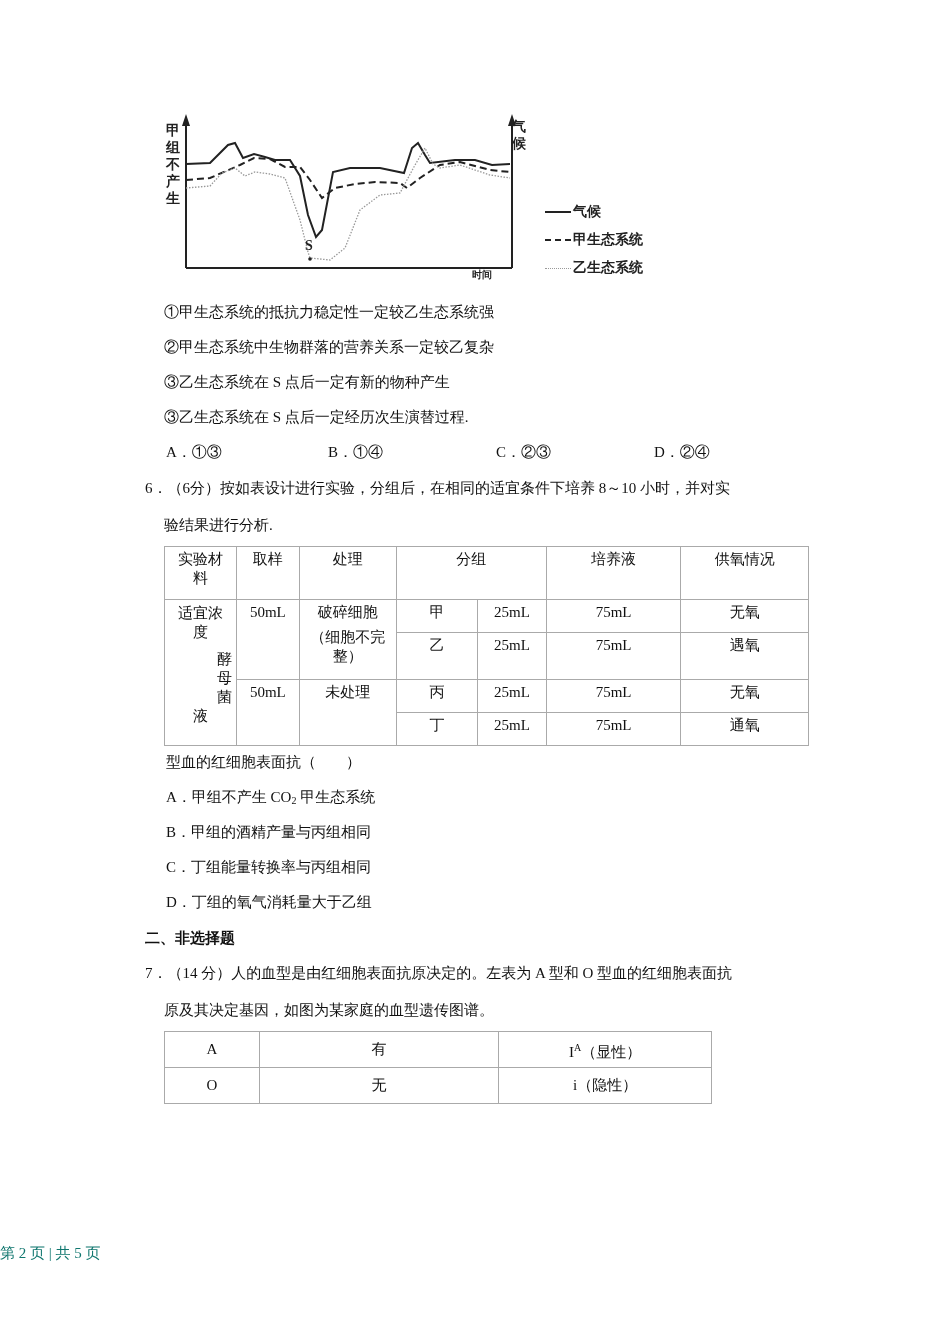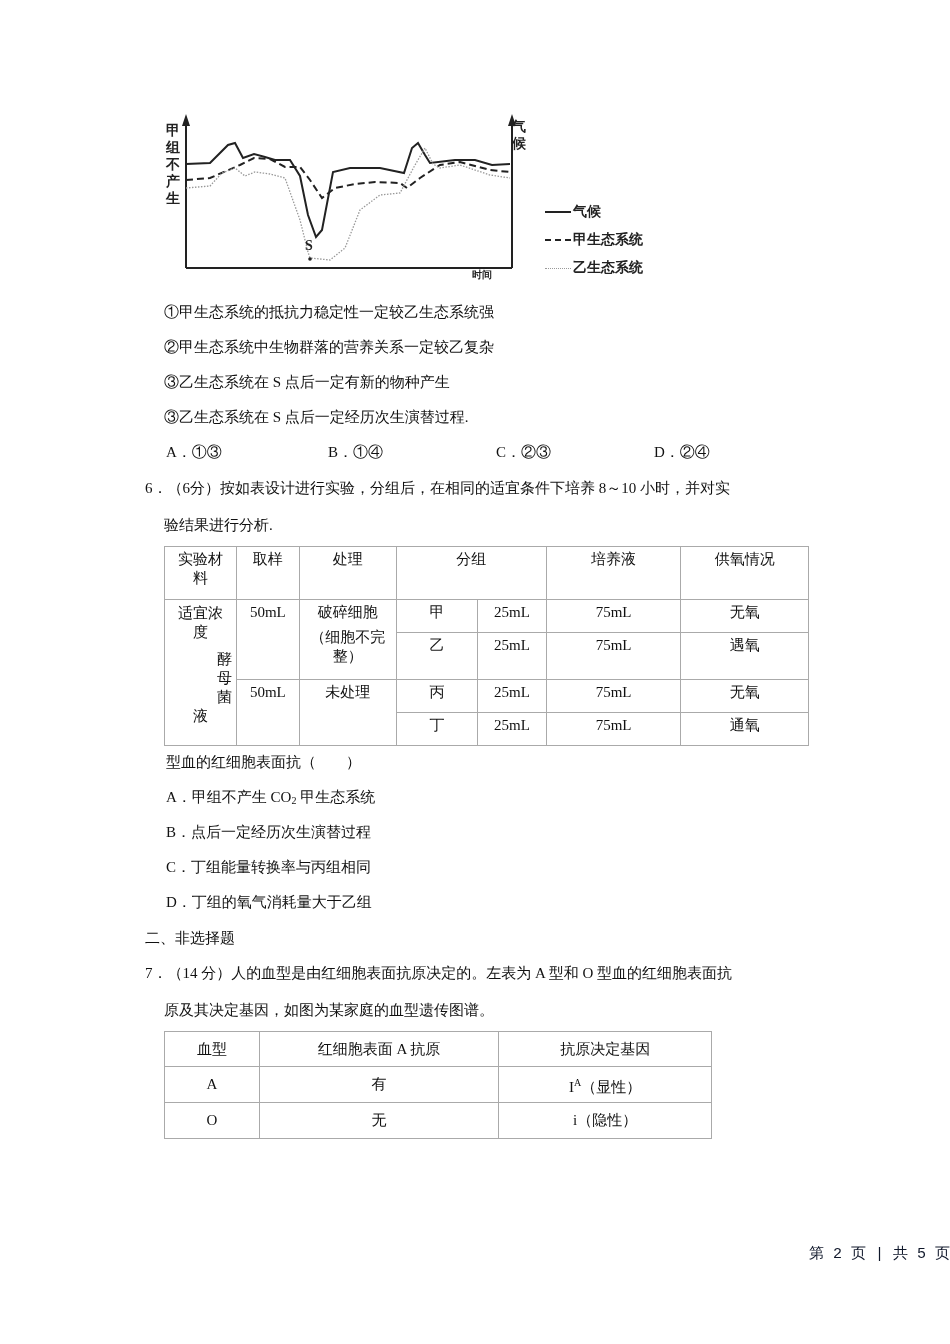--- a/index.html
+++ b/index.html
@@ -12,22 +12,22 @@
   .chart .xlab { position:absolute; left:322px; top:158px; font-family:"DejaVu Sans",sans-serif; font-size:10px; font-weight:bold; color:#222; }
   .chart .slab { position:absolute; left:155px; top:128px; font-size:14px; font-weight:bold; color:#222; }
   .legend { position:absolute; left:395px; top:88px; font-family:"DejaVu Sans",sans-serif; font-size:14px; font-weight:bold; color:#222; }
   .legend .li { display:flex; align-items:center; height:28px; }
   .legend .sw { display:inline-block; width:26px; height:0; margin-right:2px; }
   .sw.solid { border-top:2px solid #222; }
   .sw.dash { border-top:2.5px dashed #222; }
   .sw.dot { border-top:1.5px dotted #999; }
   table.grid { position:absolute; border-collapse:collapse; font-size:15px; }
   table.grid td { border:1px solid #aaa; text-align:center; vertical-align:top; padding:3px 4px; line-height:19px; }
-  .footer { position:absolute; left:0; width:950px; top:1244px; text-align:right; font-family:Liberation Mono, monospace; font-size:15px; color:#0f172a; }
-  .bold { font-weight:normal; font-family:"DejaVu Sans",sans-serif; }
+  .footer { position:absolute; left:0; width:950px; top:1244px; text-align:left; font-family:Liberation Serif, serif; font-size:15px; color:#0f766e; }
+  .bold { font-weight:bold; font-family:"DejaVu Sans",sans-serif; }
   sub { font-size:10px; vertical-align:-2px; }
   sup { font-size:10px; vertical-align:6px; }
 </style>
 </head>
 <body>
 
 <div class="chart">
   <svg viewBox="150 110 520 180">
 
     <line x1="186" y1="268" x2="512" y2="268" stroke="#222" stroke-width="2"></line>
@@ -121,41 +121,36 @@
     <td>丁</td>
     <td>25mL</td>
     <td>75mL</td>
     <td>通氧</td>
   </tr>
 </tbody>
   </table>
 
 <div class="line" style="left:166px;top:752px;">型血的红细胞表面抗（　　）</div>
 <div class="line" style="left:166px;top:787px;"><span>A．甲组不产生 CO</span><sub>2</sub><span> 甲生态系统</span></div>
-<div class="line" style="left:166px;top:822px;">B．点后一定经历次生演替过程</div>
+<div class="line" style="left:166px;top:822px;">B．甲组的酒精产量与丙组相同</div>
 <div class="line" style="left:166px;top:857px;">C．丁组能量转换率与丙组相同</div>
 <div class="line" style="left:166px;top:892px;">D．丁组的氧气消耗量大于乙组</div>
 
 <div class="line bold" style="left:145px;top:928px;">二、非选择题</div>
 
 <div class="line" style="left:145px;top:963px;">7．（14 分）人的血型是由红细胞表面抗原决定的。左表为 A 型和 O 型血的红细胞表面抗</div>
 <div class="line" style="left:164px;top:1000px;">原及其决定基因，如图为某家庭的血型遗传图谱。</div>
 
 <table class="grid" style="left:164px;top:1031px;width:548px;">
   <colgroup>
       <col style="width:95px">
       <col style="width:240px">
       <col style="width:213px">
     </colgroup>
   <tbody>
-      <tr style="height:35px;">
-    <td style="vertical-align:middle;">血型</td>
-    <td style="vertical-align:middle;">红细胞表面 A 抗原</td>
-    <td style="vertical-align:middle;">抗原决定基因</td>
-  </tr>
   <tr style="height:36px;">
     <td style="vertical-align:middle;">A</td>
     <td style="vertical-align:middle;">有</td>
     <td style="vertical-align:middle;"><span>I</span><sup>A</sup><span>（显性）</span></td>
   </tr>
   <tr style="height:36px;">
     <td style="vertical-align:middle;">O</td>
     <td style="vertical-align:middle;">无</td>
     <td style="vertical-align:middle;"><span>i</span><span>（隐性）</span></td>
   </tr>

